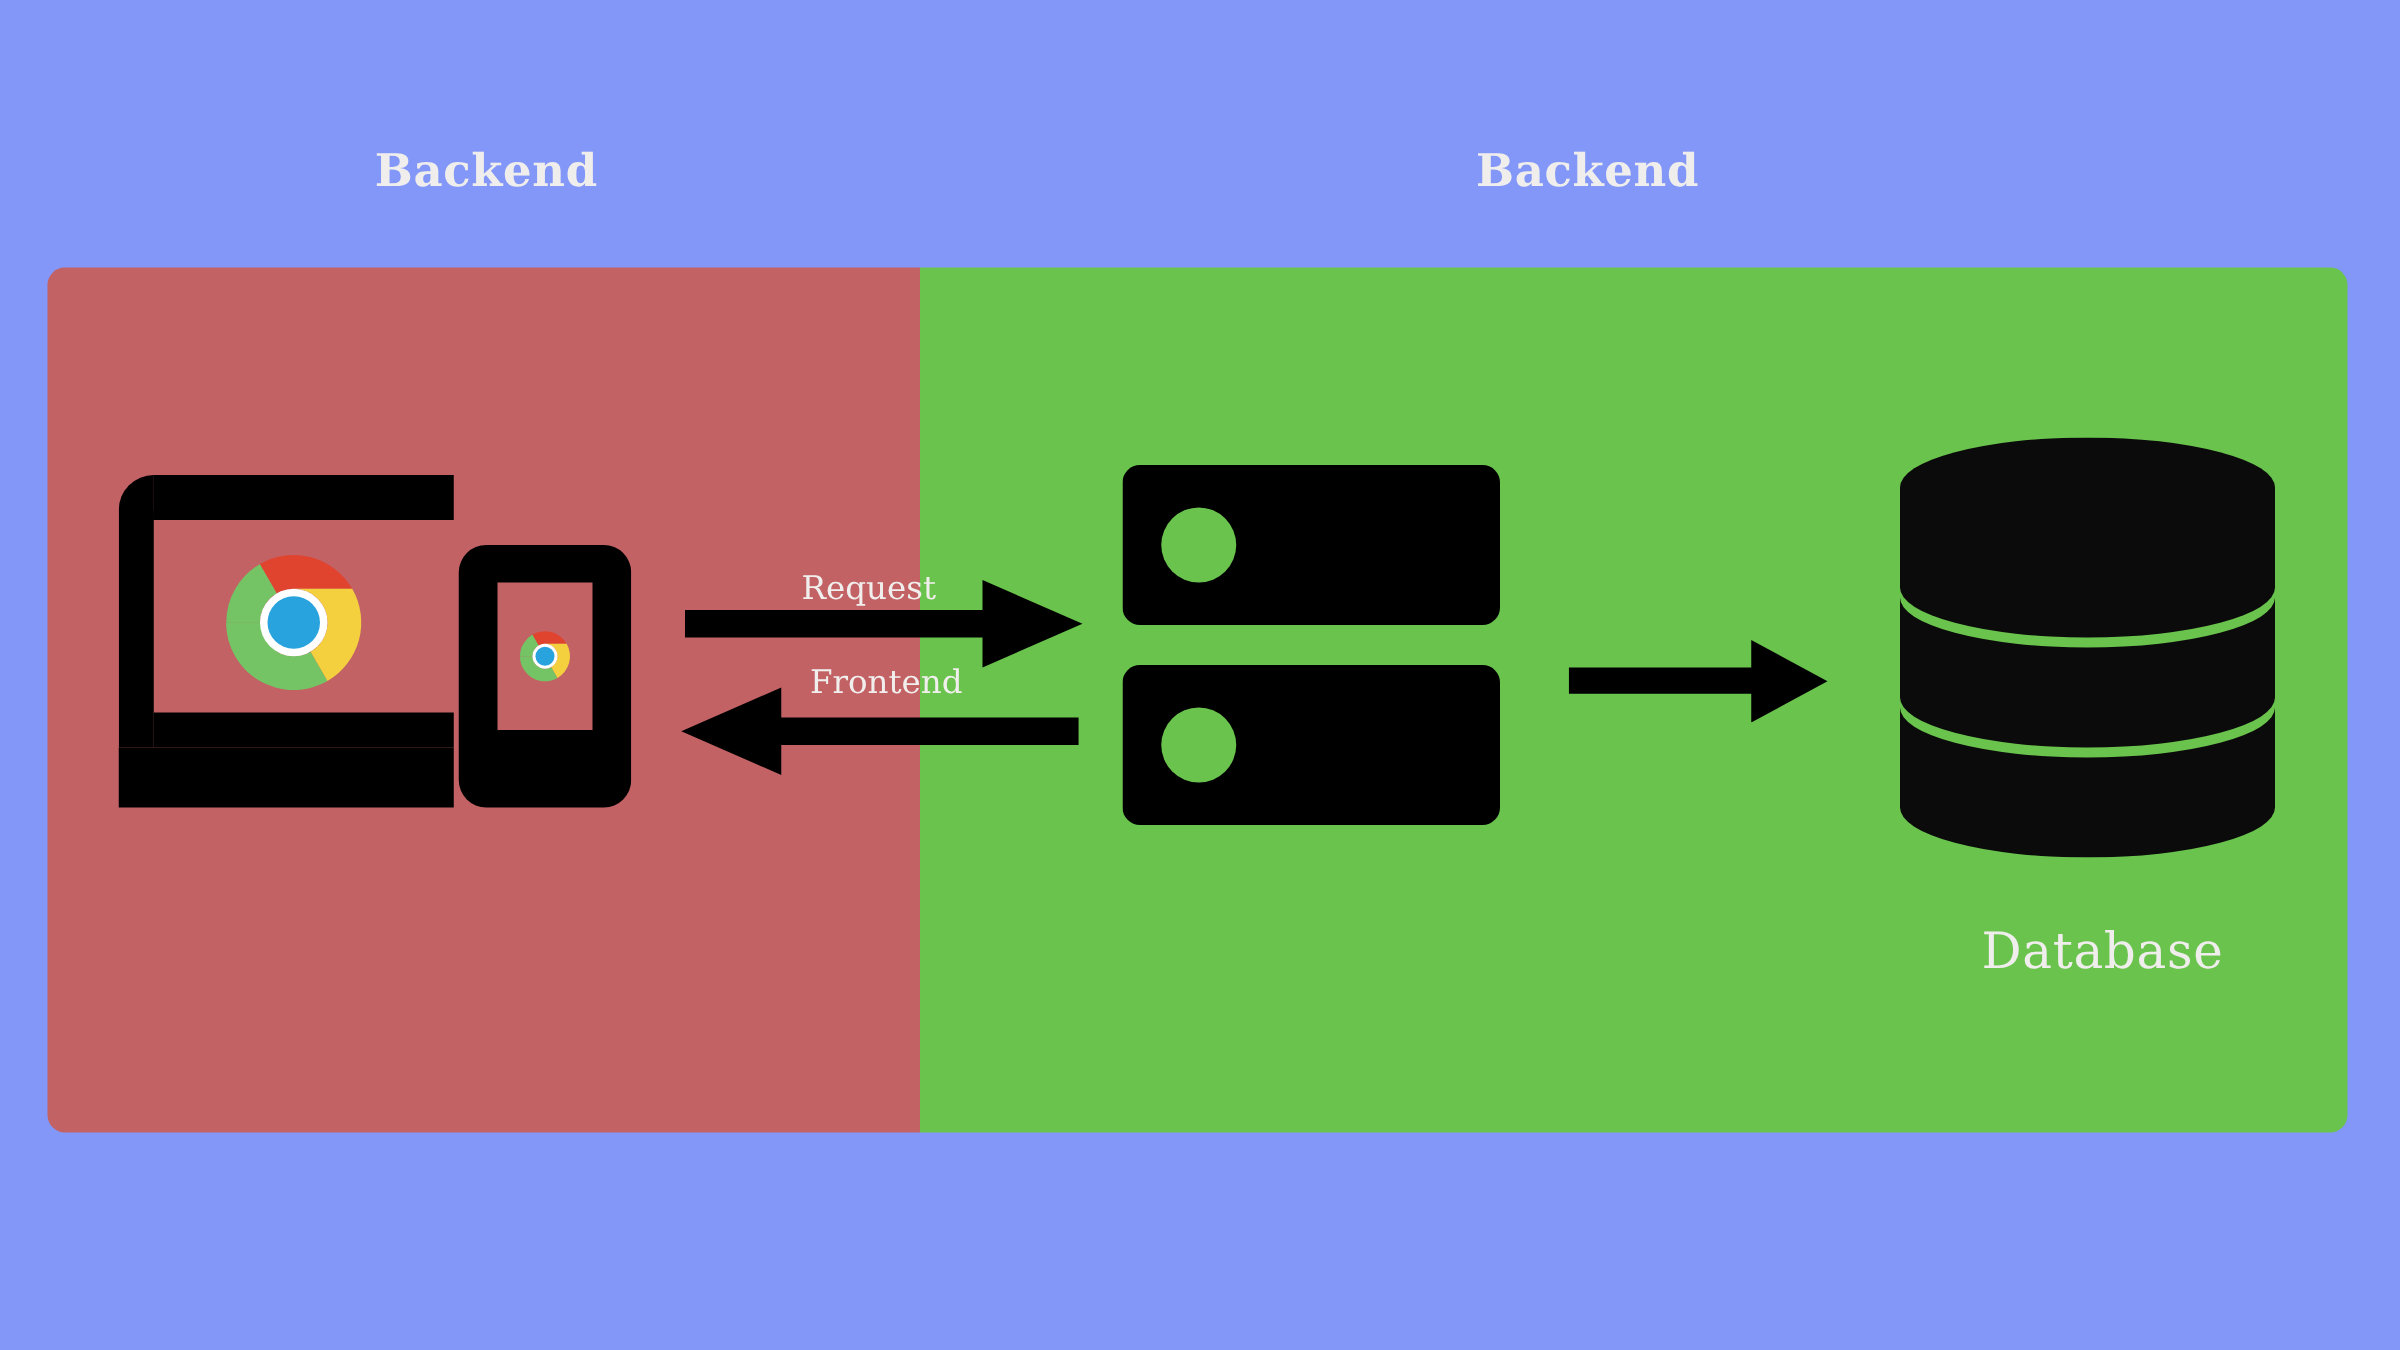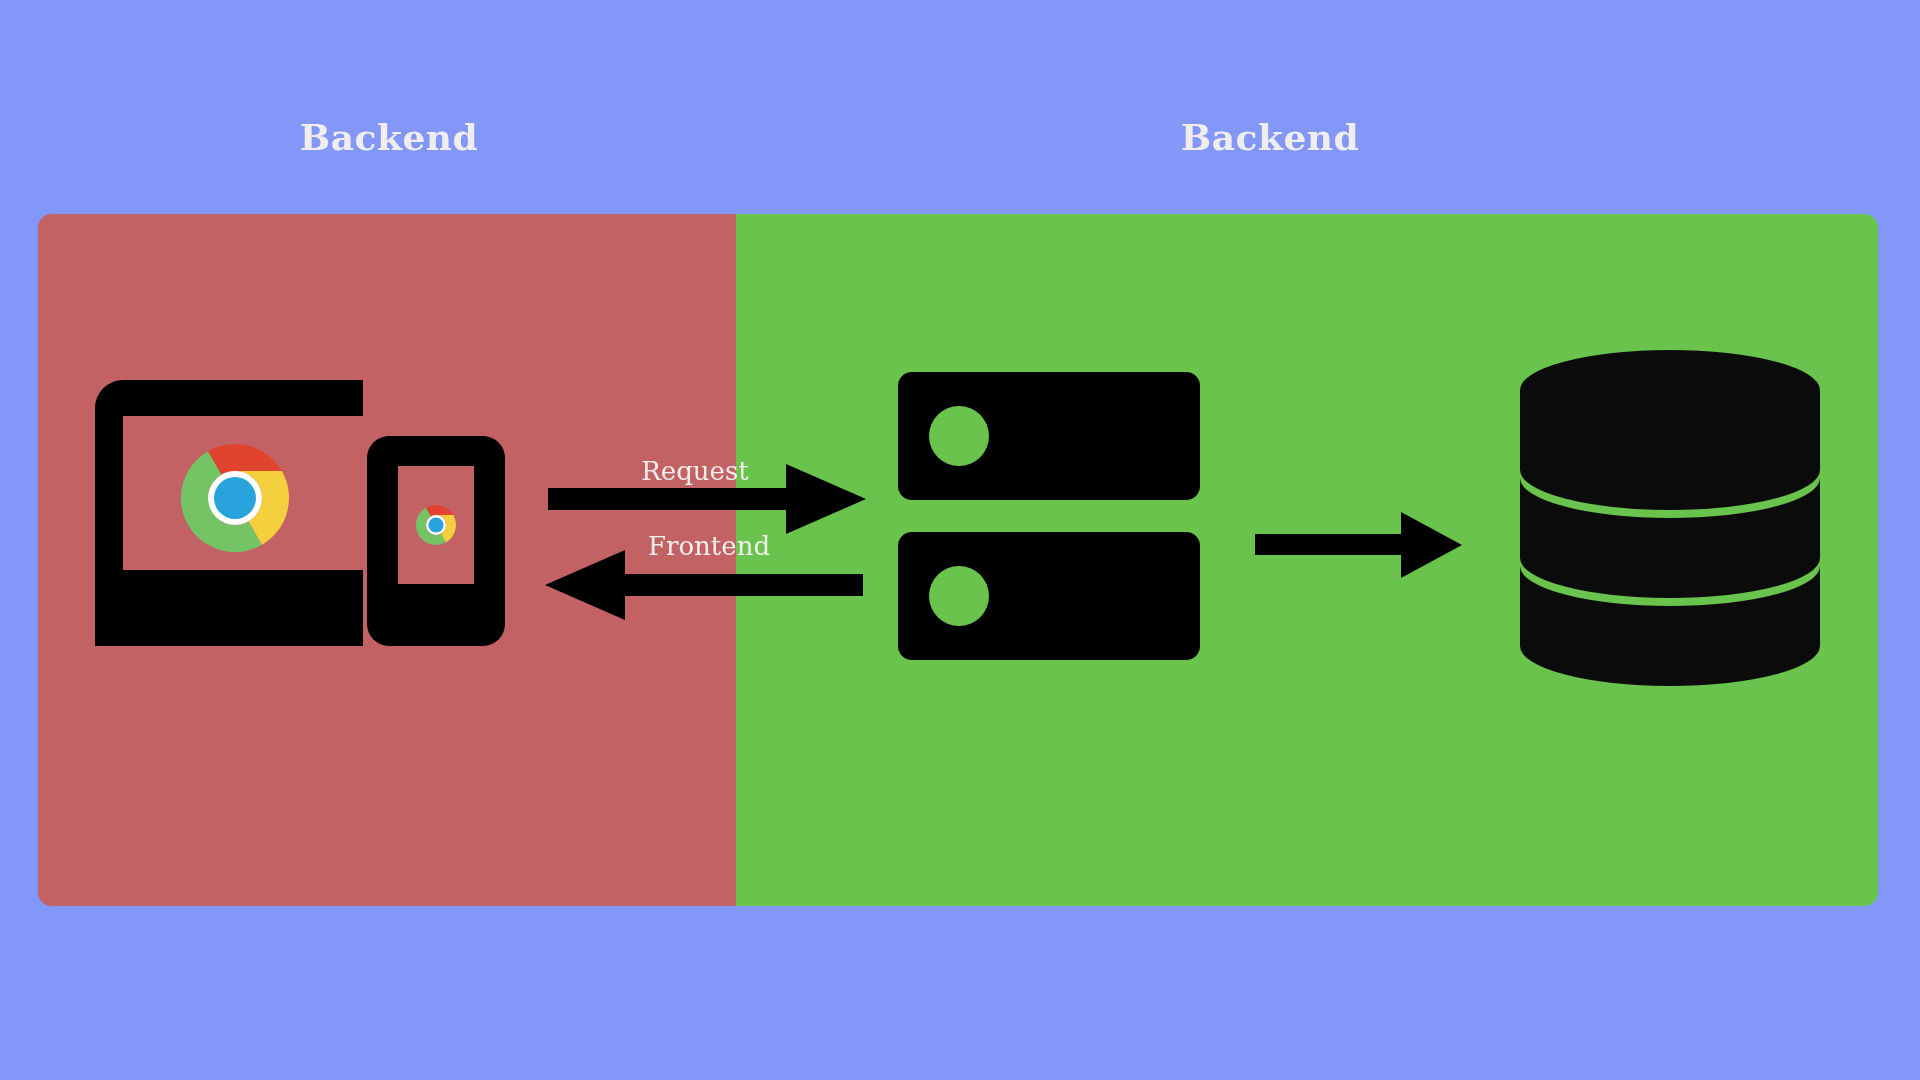--- a/index.html
+++ b/index.html
@@ -180,20 +180,21 @@
       </defs>
 
       <path d="M 0 216 v 80 a 150 40 0 0 0 300 0 v -80 a 150 40 0 0 1 -300 0 z" fill="#0b0b0b"></path>
 
       <path d="M 0 128 v 80 a 150 40 0 0 0 300 0 v -80 a 150 40 0 0 1 -300 0 z" fill="#0b0b0b"></path>
 
       <path d="M 0 40 v 80 a 150 40 0 0 0 300 0 v -80 a 150 40 0 0 0 -300 0 z" fill="#0b0b0b"></path>
     </svg>
   </div>
 
+  <div class="node-label" id="label-database">Database</div>
 
   <svg class="arrow-svg" id="arrow-request" width="320" height="74" viewBox="0 0 320 74" xmlns="http://www.w3.org/2000/svg">
     <rect x="0" y="26" width="252" height="22" fill="#000000"></rect>
     <path d="M 238 2 L 318 37 L 238 72 Z" fill="#000000"></path>
   </svg>
   <div class="arrow-label" id="label-request">Request</div>
 
   <svg class="arrow-svg" id="arrow-response" width="320" height="74" viewBox="0 0 320 74" xmlns="http://www.w3.org/2000/svg">
     <rect x="68" y="26" width="252" height="22" fill="#000000"></rect>
     <path d="M 82 2 L 2 37 L 82 72 Z" fill="#000000"></path>

